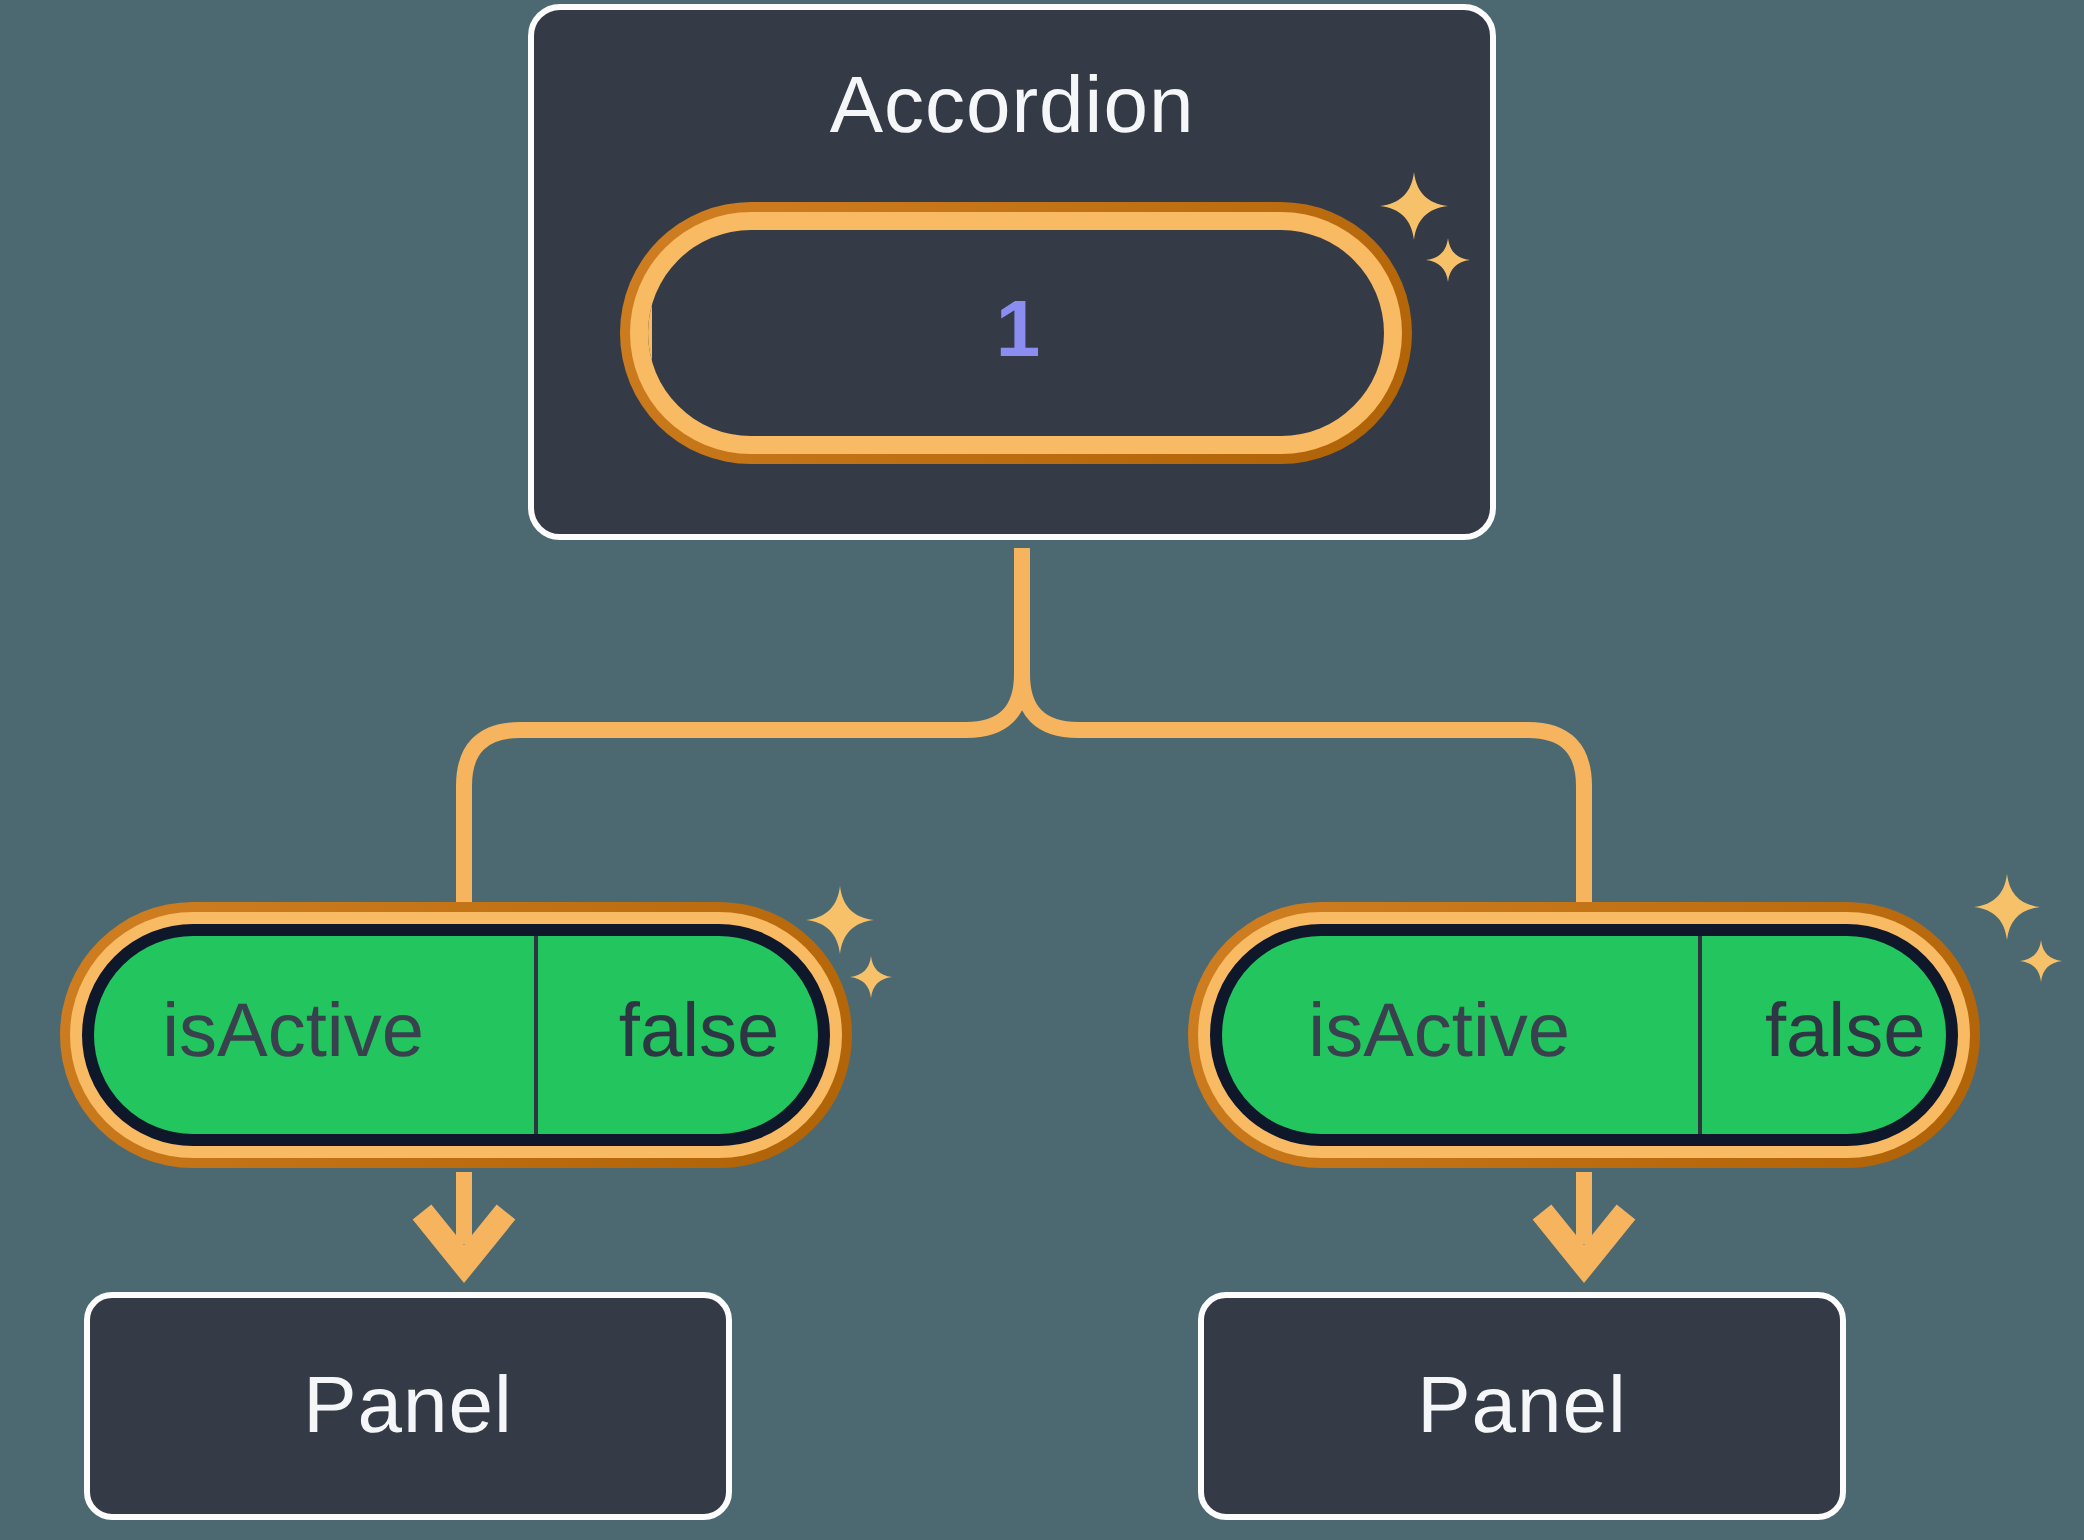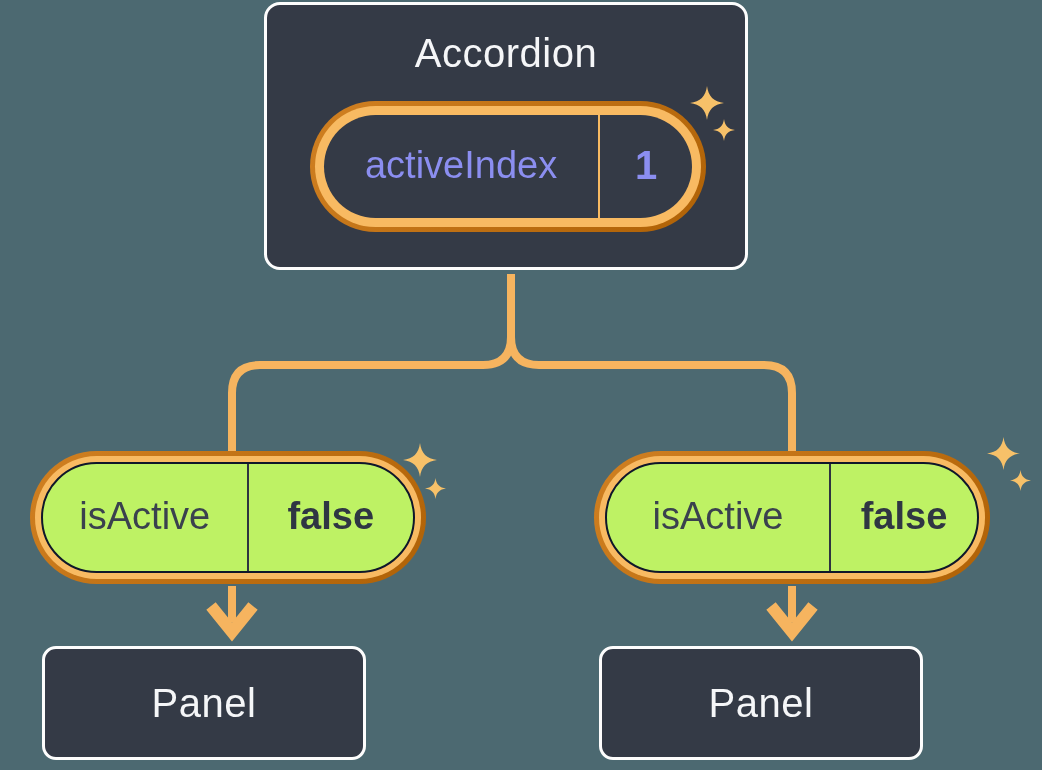--- a/index.html
+++ b/index.html
@@ -64,26 +64,27 @@
   .state-pill{left:310px;top:101px;width:396px;height:131px;}
   .state-pill .pill-mid{padding:9px;}
   .state-pill .pill-inner{background:#343a46;}
   .state-pill .cell-a{width:74.5%;color:#8b8ef0;font-size:38px;}
   .state-pill .divider{width:2px;background:#f8ba62;}
   .state-pill .cell-b{flex:1;color:#8b8ef0;font-size:40px;font-weight:700;}
   
   .prop-pill{top:451px;width:396px;height:133px;}
   .prop-pill .pill-mid{padding:6px;}
   .prop-pill .pill-inner{
-    background:#bef264;
-    border:2px solid #0f172a;
+    background:#22c55e;
+    border:6px solid #0f172a;
+    gap:21px;
   }
   .prop-pill .divider{width:2px;background:#2e3440;}
   .prop-pill .cell-a{color:#3a414e;font-size:38px;}
-  .prop-pill .cell-b{flex:1;color:#2f3643;font-size:38px;font-weight:700;}
+  .prop-pill .cell-b{flex:1;color:#2f3643;font-size:38px;font-weight:400;}
   .prop-pill-left{left:30px;}
   .prop-pill-left .cell-a{width:55%;}
   .prop-pill-right{left:594px;}
   .prop-pill-right .cell-a{width:60%;}
 
   
   .wires{position:absolute;left:0;top:0;pointer-events:none;}
 
   
   .star{position:absolute;color:#f7c169;}
@@ -111,21 +112,20 @@
     </g>
   </svg>
 
   <div class="node accordion-box">
     <div class="node-title">Accordion</div>
   </div>
 
   <div class="pill-outer state-pill">
     <div class="pill-mid">
       <div class="pill-inner">
-        <div class="cell cell-a">activeIndex</div>
         <div class="divider"></div>
         <div class="cell cell-b">1</div>
       </div>
     </div>
   </div>
 
   <div class="pill-outer prop-pill prop-pill-left">
     <div class="pill-mid">
       <div class="pill-inner">
         <div class="cell cell-a">isActive</div>

